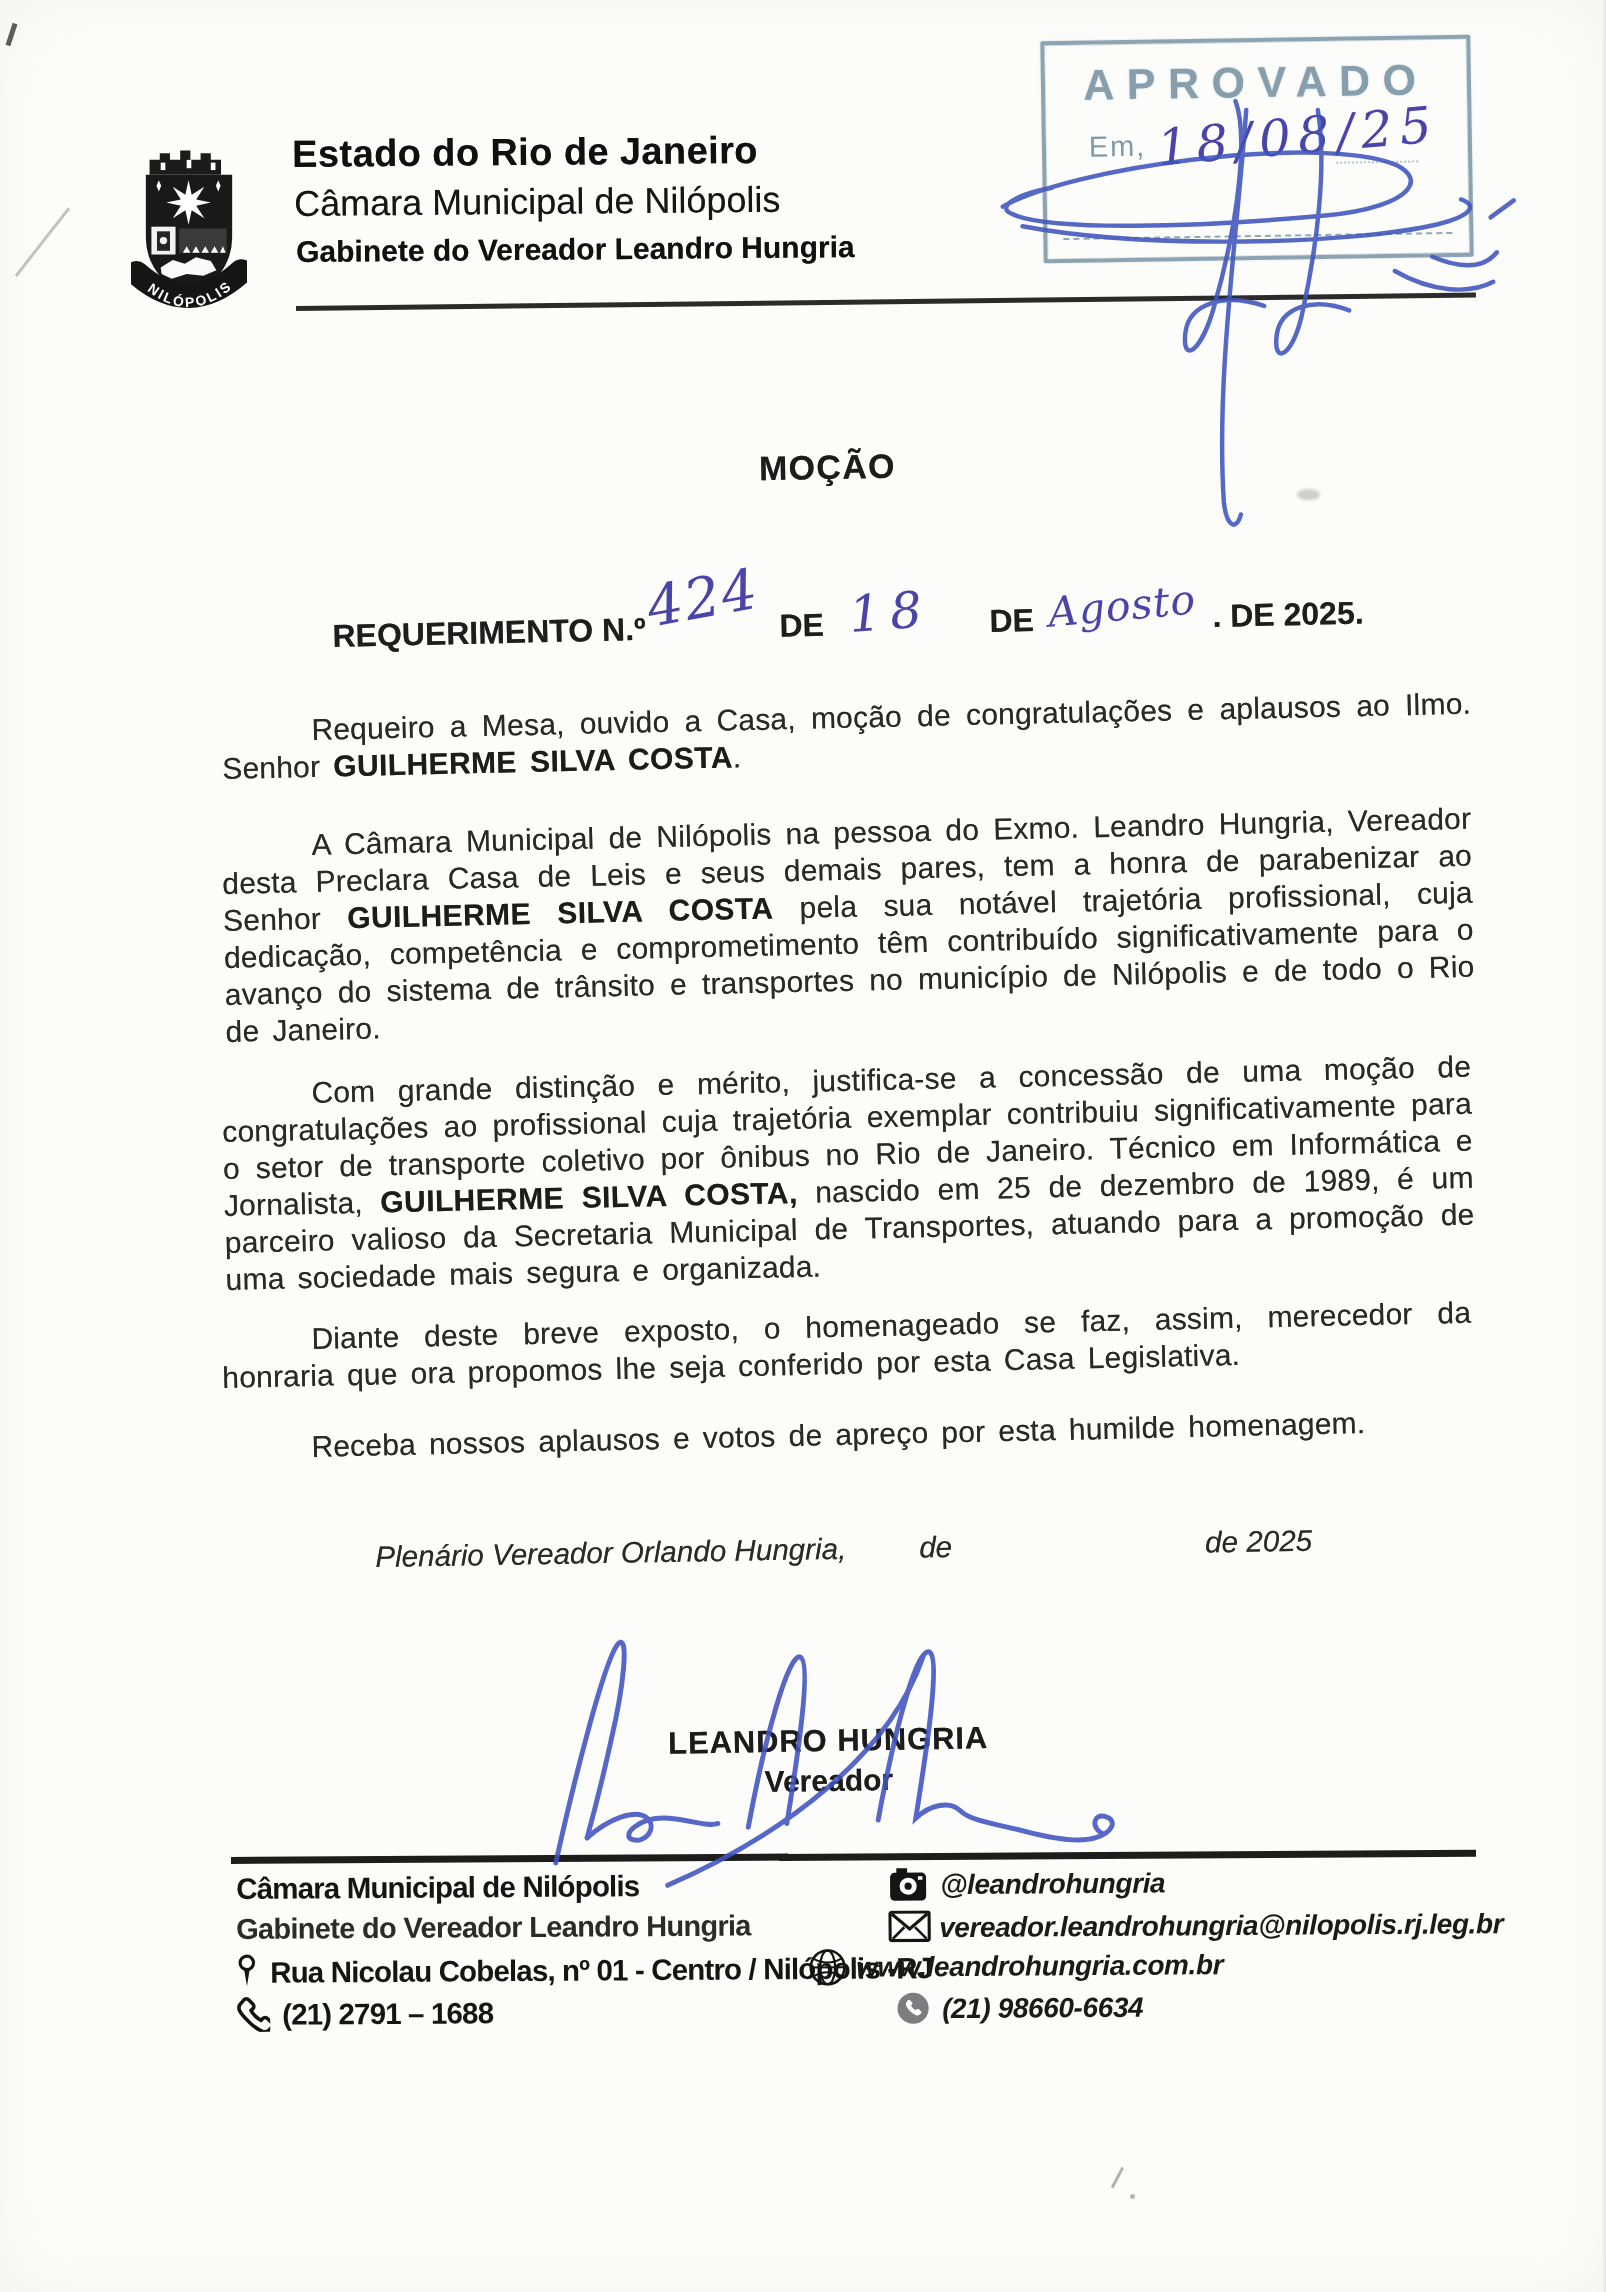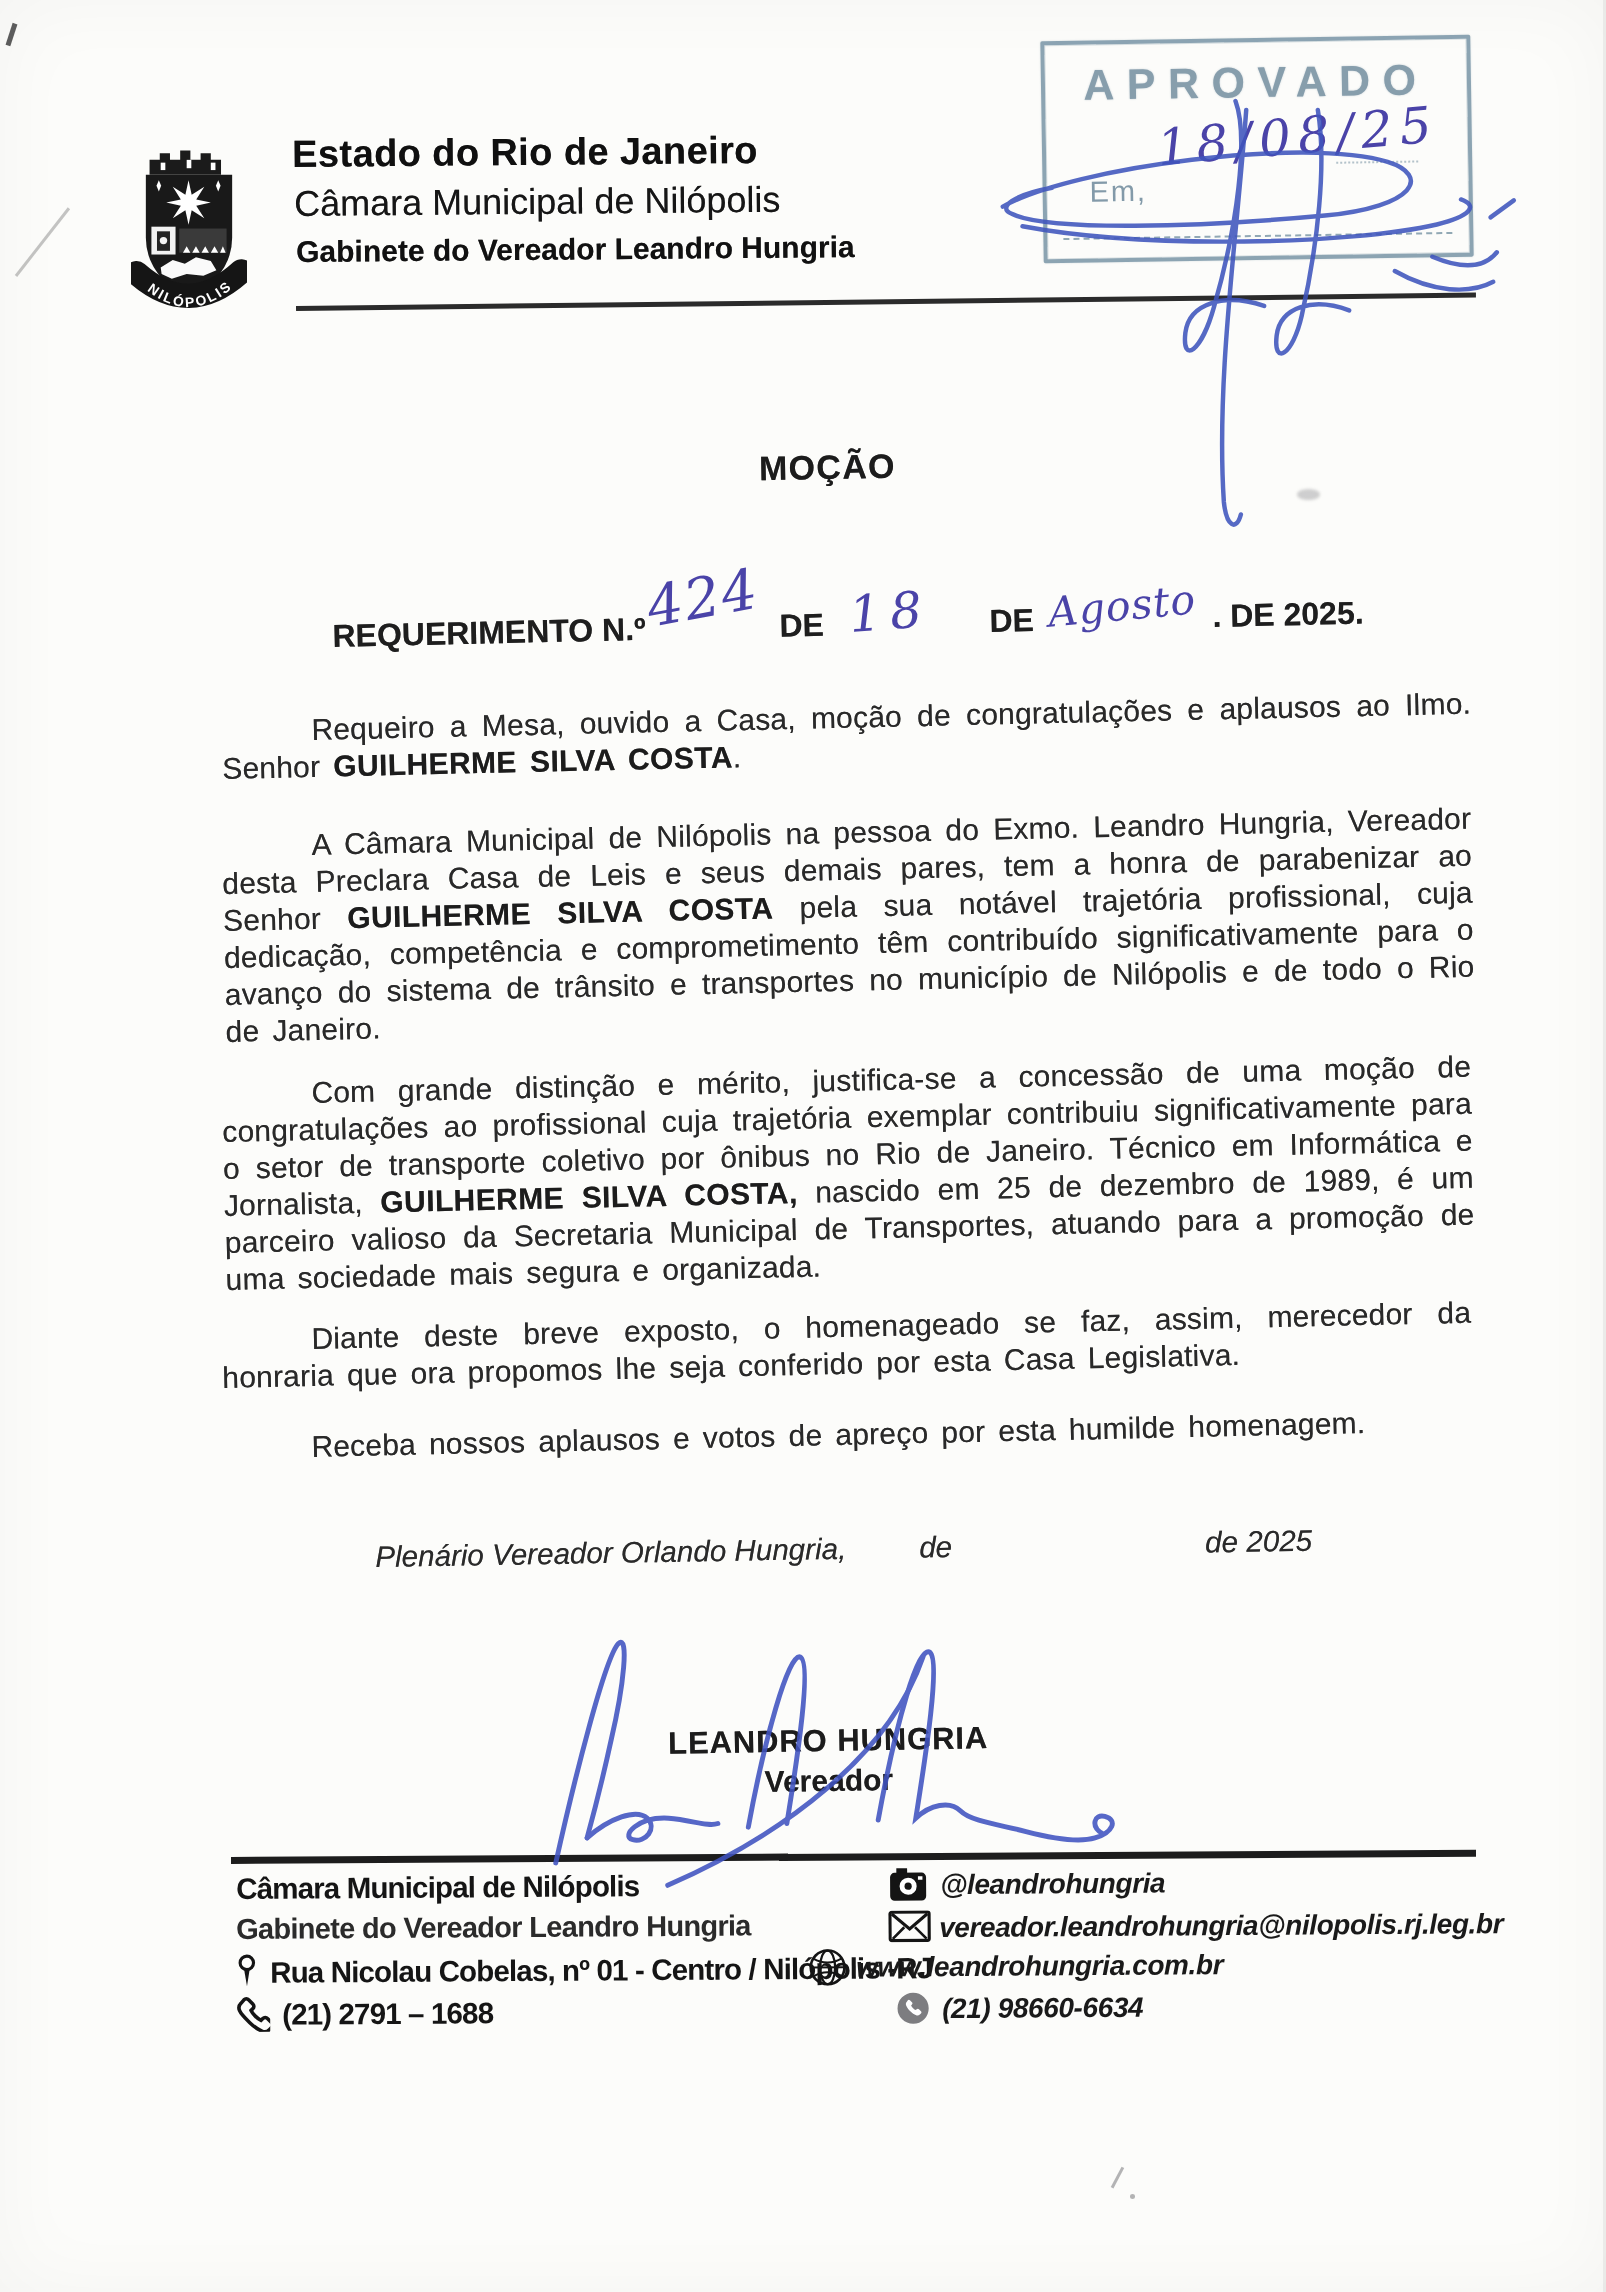--- a/index.html
+++ b/index.html
@@ -19,21 +19,21 @@
   .crest{ position:absolute; left:131px; top:133px; width:116px; height:192px; }
   .hdr-estado{ position:absolute; left:292px; top:133px; font-size:38px; font-weight:700; letter-spacing:0.4px; color:#101010; transform:rotate(-.5deg); transform-origin:0 0;}
   .hdr-camara{ position:absolute; left:294px; top:183px; font-size:36px; font-weight:400; color:#161616; transform:rotate(-.5deg); transform-origin:0 0;}
   .hdr-gabinete{ position:absolute; left:296px; top:235px; font-size:30px; font-weight:700; color:#111; transform:rotate(-.5deg); transform-origin:0 0;}
   .hdr-rule{ position:absolute; left:296px; top:306px; width:1180px; height:4.5px; background:#2b2b2b; transform:rotate(-.65deg); transform-origin:0 0;}
 
   
   .stamp{ position:absolute; left:1042px; top:38px; width:430px; height:222px; transform:rotate(-.9deg); transform-origin:50% 50%; }
   .stamp-border{ position:absolute; inset:0; border:4.5px solid rgba(108,138,157,.78); border-radius:1.8px; box-shadow:inset 0 0 0 0.9px rgba(108,138,157,.25), 0 0 1.8px rgba(108,138,157,.3);}
   .stamp-label{ position:absolute; left:0; right:0; top:19.7px; text-align:center; font-weight:700; font-size:43px; letter-spacing:12.5px; color:#7b94a4; opacity:.9; text-shadow:0 0 1.8px rgba(123,148,164,.55);}
-  .stamp-em{ position:absolute; left:47px; top:90px; font-size:29px; color:#839aa9; letter-spacing:1.8px;margin-top:45px;}
+  .stamp-em{ position:absolute; left:47px; top:90px; font-size:29px; color:#839aa9; letter-spacing:1.8px;}
   .stamp-dotted-sm{ position:absolute; left:294px; top:125px; width:82px; border-top:2.7px dotted rgba(130,155,170,.6);}
   .stamp-dashed{ position:absolute; left:19.7px; right:21.5px; top:197px; border-top:2.7px dashed rgba(118,146,163,.8);}
   .stamp-date{ position:absolute; left:115px; top:70px; font-family:"DejaVu Serif", serif; font-style:italic; font-size:50px; letter-spacing:7.2px; color:#4a43a8; transform:rotate(-4deg); white-space:nowrap;}
 
   .ink-svg{ position:absolute; pointer-events:none; }
 
   
   .motion-title{ position:absolute; left:759px; top:448px; font-size:34px; font-weight:700; letter-spacing:1.3px; transform:rotate(-1deg); color:#1c1c1c;}
   .reqline{ position:absolute; left:333px; top:595px; display:flex; align-items:baseline; white-space:nowrap; transform:rotate(-1.3deg); transform-origin:0 100%; }
   .reqline .printed{ font-size:32px; font-weight:700; color:#1e1e1e; }

